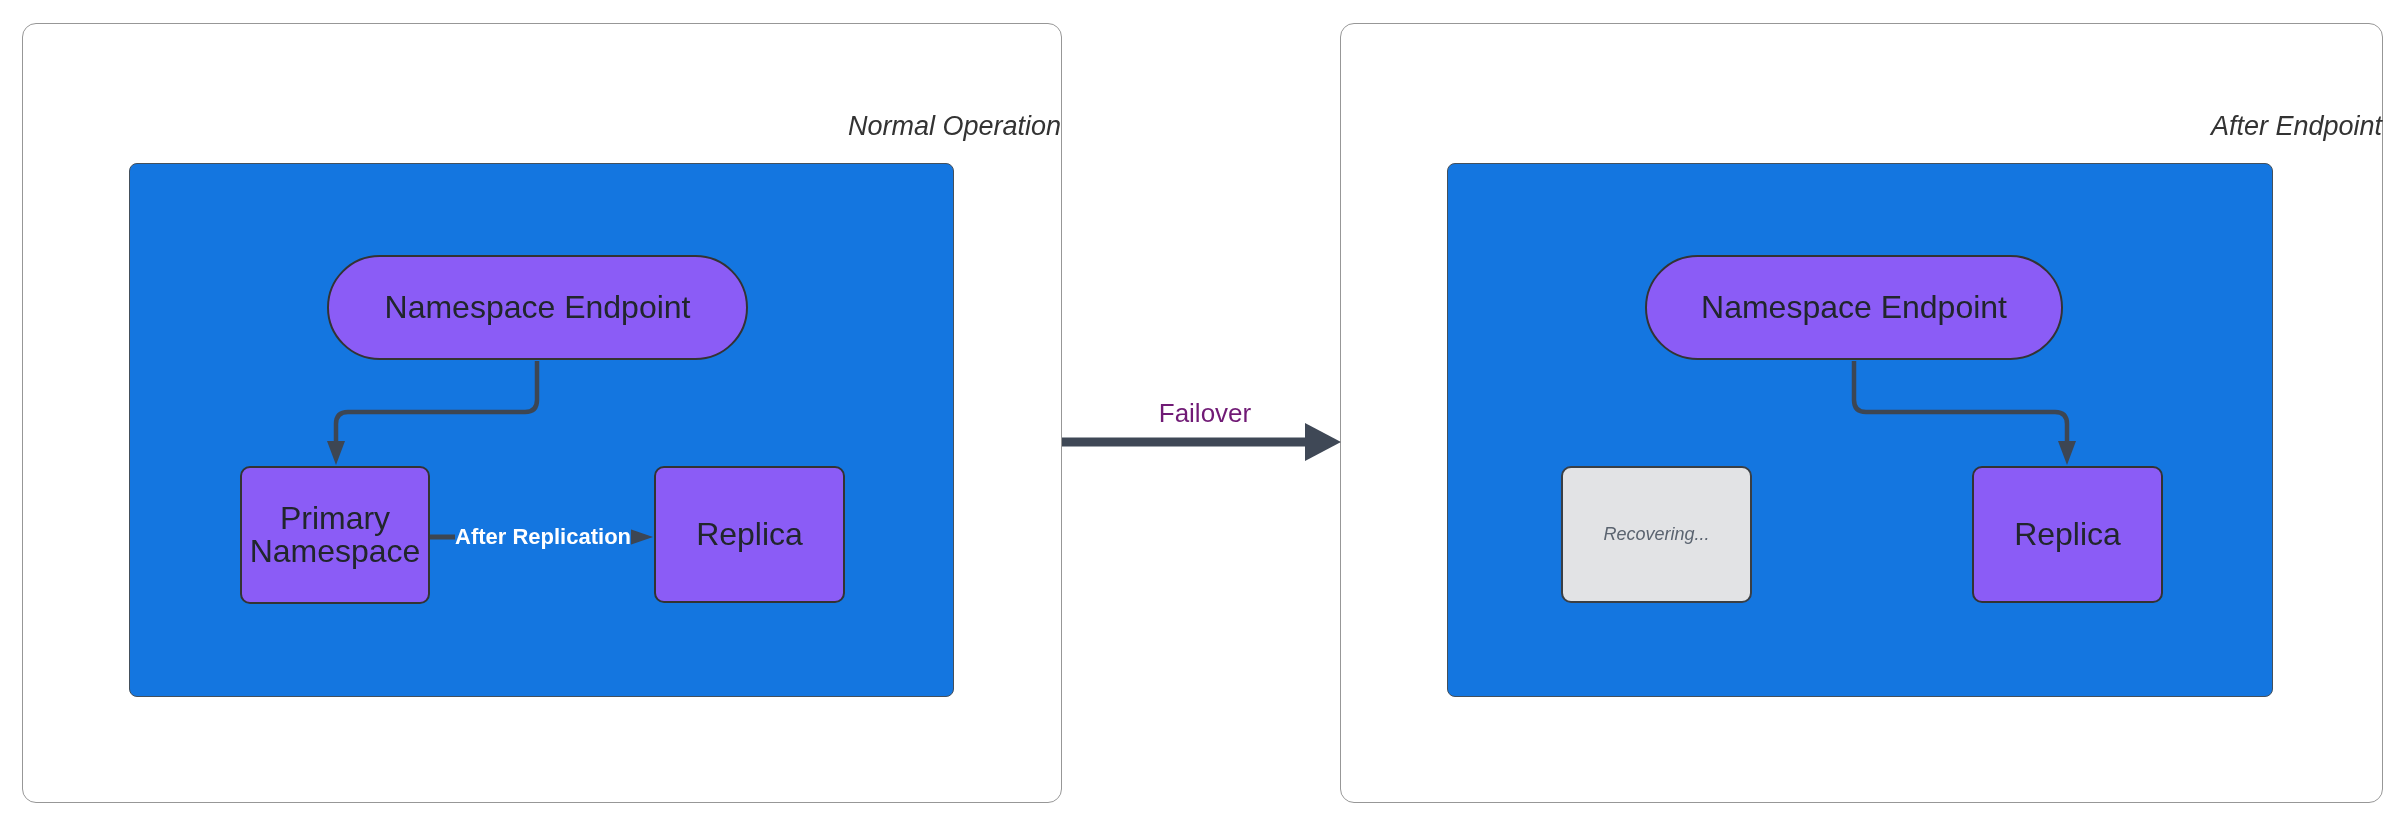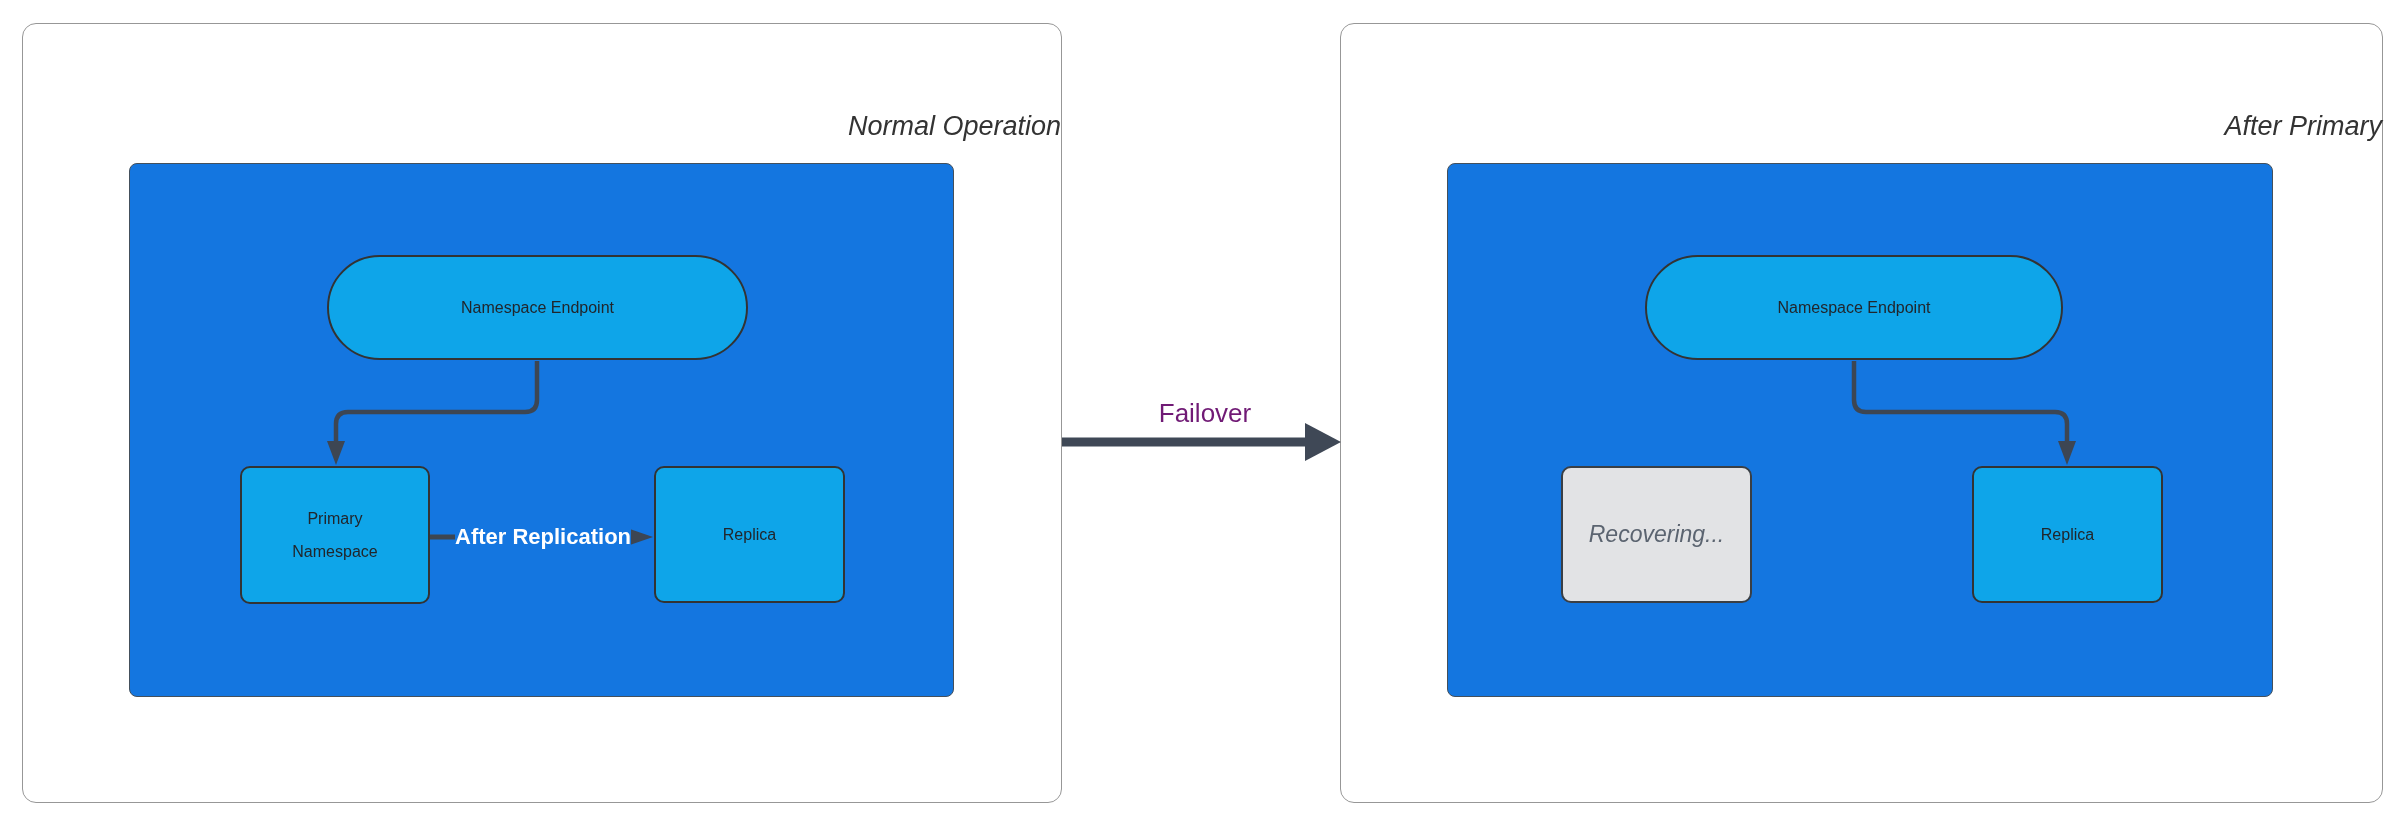--- a/index.html
+++ b/index.html
@@ -37,40 +37,40 @@
   .cluster {
     position: absolute;
     background: #1476e0;
     border: 1.5px solid #44505c;
     border-radius: 8px;
     box-sizing: border-box;
     z-index: 1;
   }
   .node {
     position: absolute;
-    background: #0ea5e9;
+    background: #8b5cf6;
     border: 2px solid #333333;
     box-sizing: border-box;
     display: flex;
     align-items: center;
     justify-content: center;
     text-align: center;
-    font-size: 16px;
+    font-size: 32px;
     color: #21262c;
     line-height: 33px;
     z-index: 2;
   }
   .node.stadium { border-radius: 55px; }
   .node.rect { border-radius: 10px; }
   .node.recovering {
     background: #e2e3e5;
     border-color: #3a3f45;
     color: #5b6470;
     font-style: italic;
-    font-size: 23px;
+    font-size: 18px;
   }
   .node span { white-space: pre-line; }
   .edge-layer {
     position: absolute;
     left: 0; top: 0;
     width: 2407px; height: 828px;
     z-index: 3;
     pointer-events: none;
   }
   .edge-label {
@@ -117,21 +117,21 @@
   <div class="node rect" style="left:240px; top:466px; width:190px; height:138px;">
     <span>Primary
 Namespace</span>
   </div>
 
   <div class="node rect" style="left:654px; top:466px; width:191px; height:137px;">
     <span>Replica</span>
   </div>
 
   <section class="panel" style="left:1340px; width:1043px;">
-    <div class="panel-title">After Primary</div>
+    <div class="panel-title">After Endpoint</div>
   </section>
 
   <div class="cluster" style="left:1447px; top:163px; width:826px; height:534px;"></div>
 
   <div class="node stadium" style="left:1645px; top:255px; width:418px; height:105px;">
     <span>Namespace Endpoint</span>
   </div>
 
   <div class="node rect recovering" style="left:1561px; top:466px; width:191px; height:137px;">
     <span>Recovering...</span>

